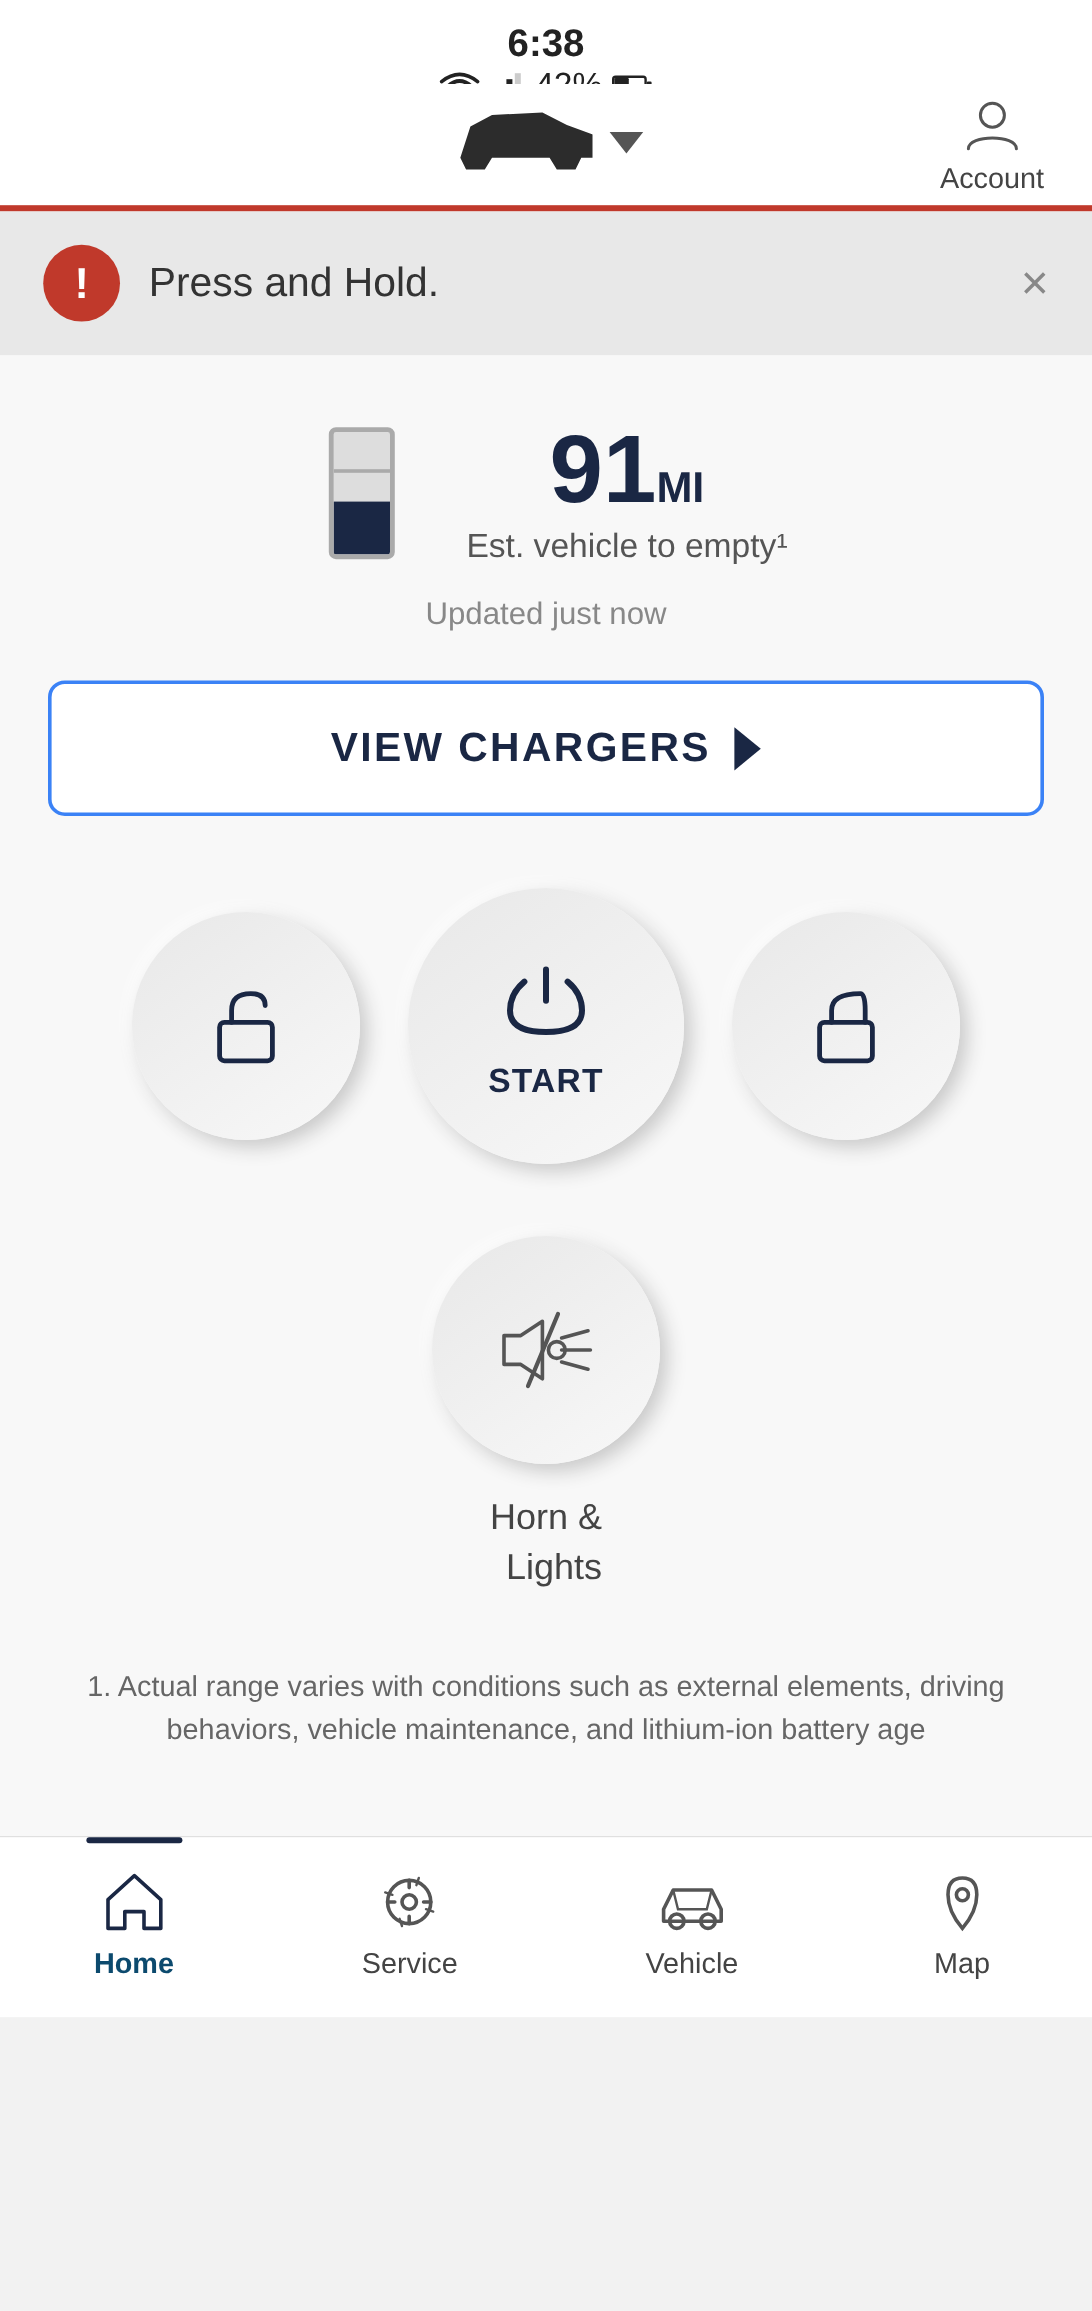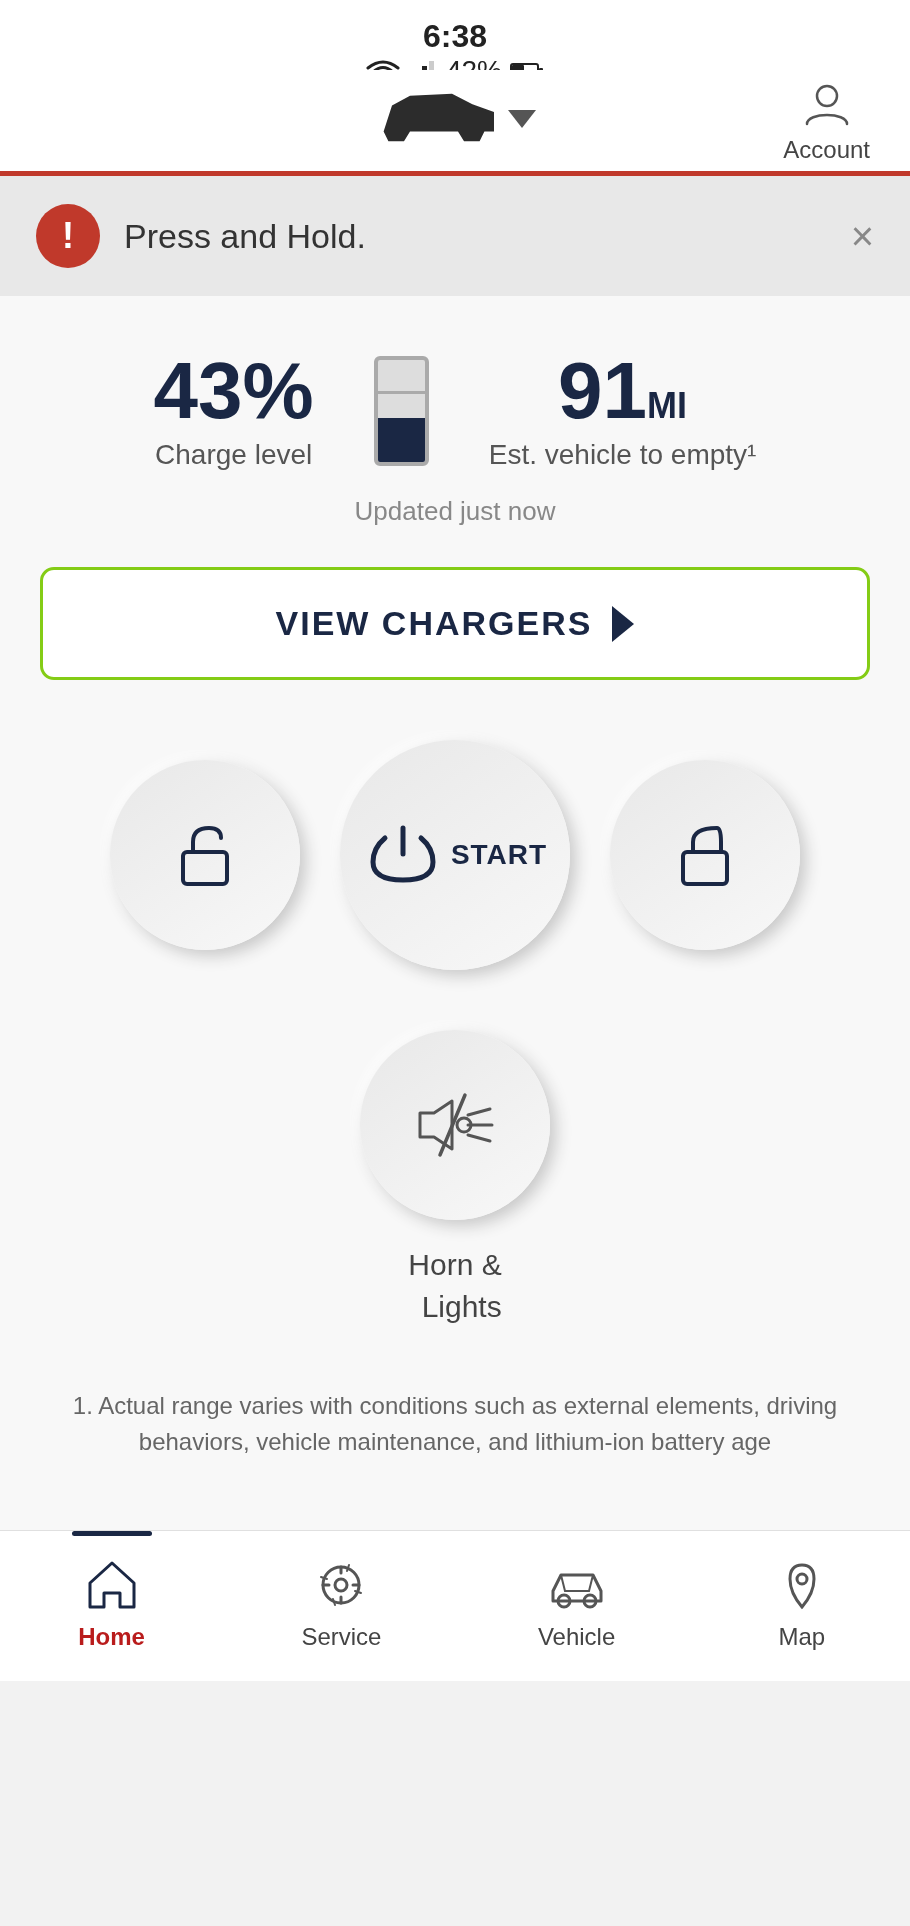--- a/index.html
+++ b/index.html
@@ -215,21 +215,21 @@
       color: #888;
       margin-bottom: 40px;
     }
 
     
     .view-chargers-btn {
       display: flex;
       align-items: center;
       justify-content: center;
       gap: 20px;
-      border: 3px solid #84cc16;
+      border: 3px solid #3b82f6;
       border-radius: 14px;
       padding: 34px 40px;
       background: #fff;
       cursor: pointer;
       margin: 0 0 60px;
     }
     .view-chargers-label {
       font-size: 34px;
       font-weight: 700;
       color: #1a2744;
@@ -252,20 +252,21 @@
       gap: 40px;
       margin-bottom: 60px;
     }
     .control-btn {
       width: 190px;
       height: 190px;
       border-radius: 50%;
       background: linear-gradient(145deg, #e8e8e8, #f8f8f8);
       box-shadow: 6px 6px 16px #c8c8c8, -4px -4px 12px #ffffff;
       display: flex;
+      flex-direction: column;
       align-items: center;
       justify-content: center;
       cursor: pointer;
       border: none;
       gap: 8px;
     }
     .control-btn.large {
       width: 230px;
       height: 230px;
     }
@@ -354,21 +355,21 @@
     }
     .nav-icon {
       width: 60px;
       height: 60px;
     }
     .nav-label {
       font-size: 24px;
       color: #444;
     }
     .nav-item.active .nav-label {
-      color: #b91c1c;
+      color: #0c4a6e;
       font-weight: 600;
     }
     .nav-item.active svg path,
     .nav-item.active svg rect,
     .nav-item.active svg circle,
     .nav-item.active svg polyline,
     .nav-item.active svg line {
       stroke: #1a2744;
     }
   </style>
@@ -420,24 +421,20 @@
       <span class="alert-exclaim">!</span>
     </div>
     <span class="alert-text">Press and Hold.</span>
   </div>
   <span class="alert-close">×</span>
 </div>
 
 <div class="main-content">
 
   <div class="battery-stats">
-    <div class="stat-block">
-      <div class="stat-value">43%</div>
-      <div class="stat-label">Charge level</div>
-    </div>
 
     <div class="battery-icon-wrap">
       <div class="battery-visual">
         <div class="battery-line"></div>
         <div class="battery-fill"></div>
       </div>
     </div>
 
     <div class="stat-block">
       <div>

